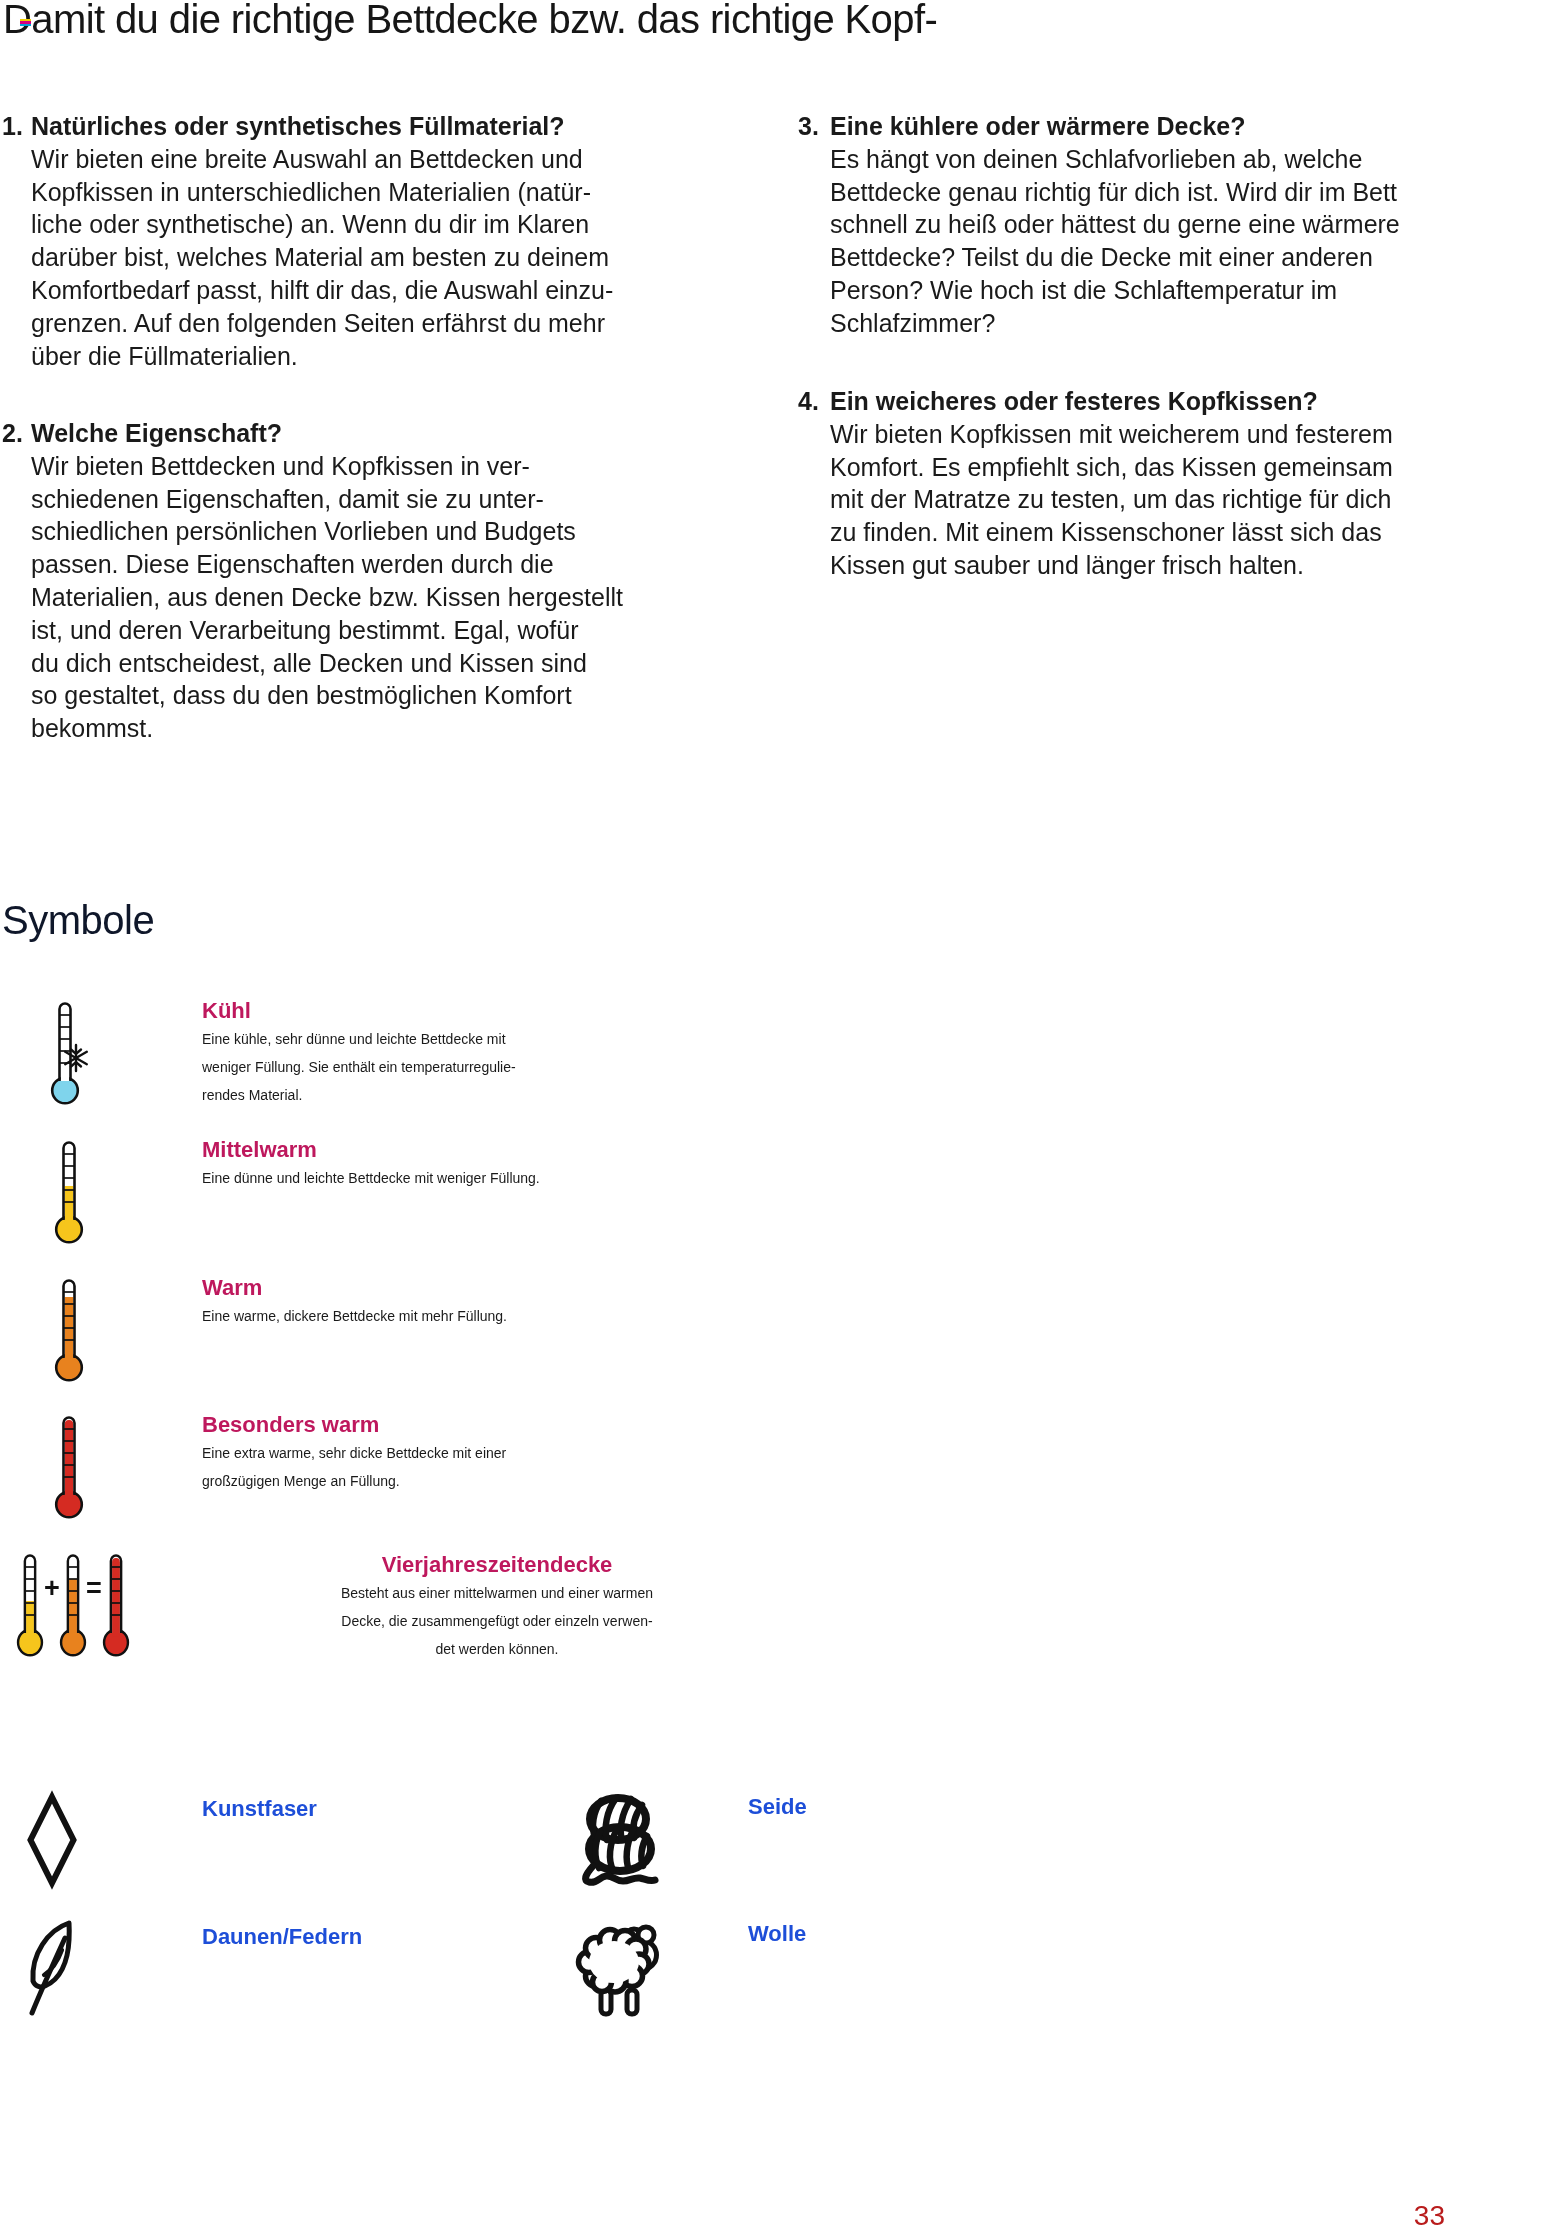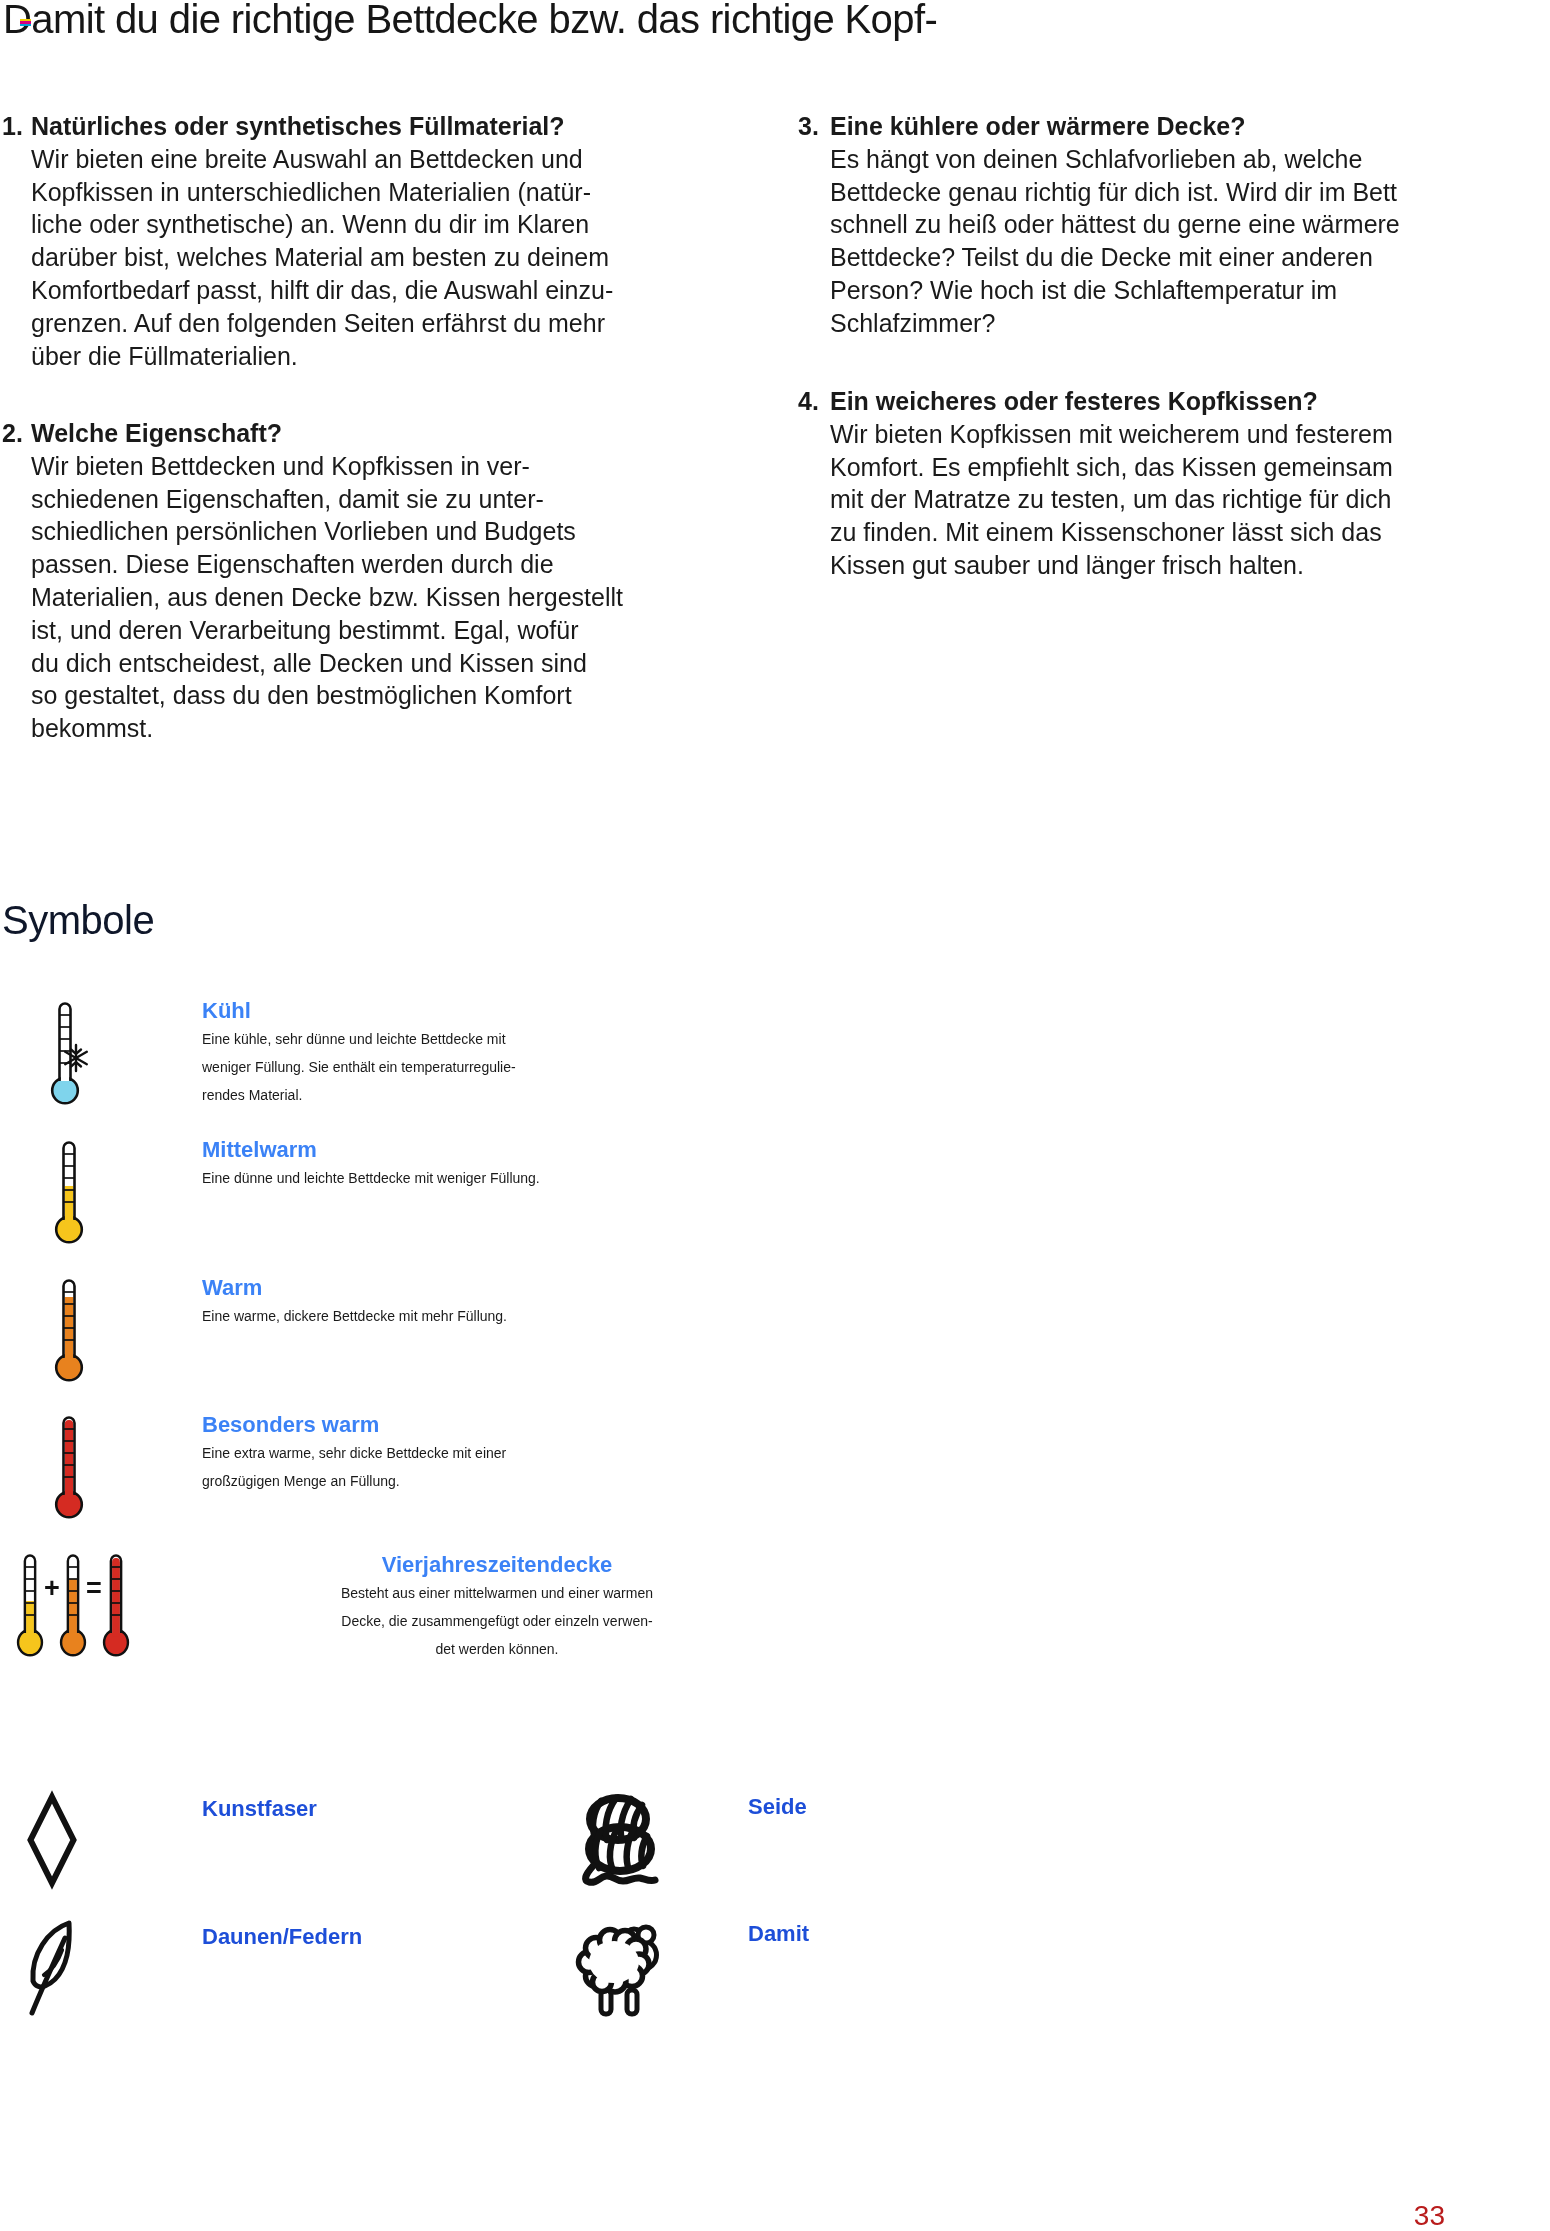--- a/index.html
+++ b/index.html
@@ -38,21 +38,21 @@
   .sym-icon{position:absolute;}
   #icon-cool{left:50px;top:1001px;}
   #icon-medium{left:54px;top:1140px;}
   #icon-warm{left:54px;top:1278px;}
   #icon-hot{left:54px;top:1415px;}
   #icon-combo{left:16px;top:1553px;width:114px;height:104px;}
   #icon-combo .op{position:absolute;top:20px;font-size:27px;font-weight:700;color:#111;}
   #op-plus{left:28px;}
   #op-eq{left:70px;}
   .sym-text{position:absolute;left:202px;width:590px;}
-  .sym-label{font-size:22px;line-height:26px;font-weight:700;color:#3b82f6;}
+  .sym-label{font-size:22px;line-height:26px;font-weight:700;color:#be185d;}
   .sym-body{margin-top:1px;font-size:14px;line-height:28px;white-space:pre-line;}
   #text-cool{top:998px;}
   #text-medium{top:1137px;}
   #text-warm{top:1275px;}
   #text-hot{top:1412px;}
   #text-combo{top:1552px;text-align:center;}
   
   .mat-icon{position:absolute;}
   #mat-diamond{left:28px;top:1794px;}
   #mat-feather{left:24px;top:1920px;}
@@ -321,17 +321,17 @@
         <circle cx="50" cy="21" r="10.5"></circle>
         <circle cx="61" cy="29" r="10"></circle>
         <circle cx="64" cy="44" r="10"></circle>
         <circle cx="57" cy="56" r="10.5"></circle>
         <circle cx="40" cy="61" r="11"></circle>
         <circle cx="27" cy="62" r="9.5"></circle>
       </g>
       <ellipse cx="39" cy="42" rx="25" ry="21" fill="#ffffff"></ellipse>
     </svg>
   </div>
-  <div class="mat-label" id="lbl-wolle">Damit</div>
+  <div class="mat-label" id="lbl-wolle">Wolle</div>
 
   <div class="page-number">33</div>
 
 </div>
 
 </body></html>

